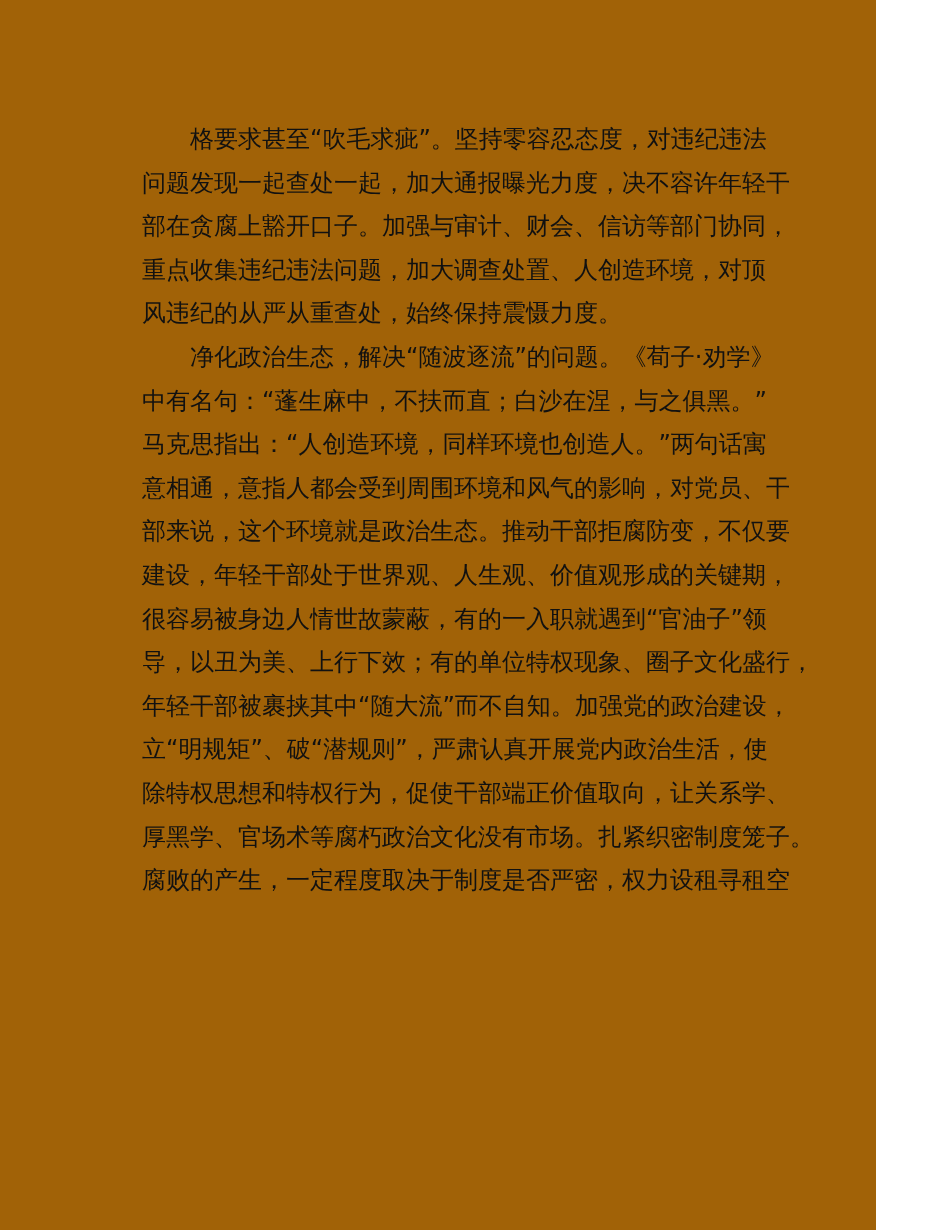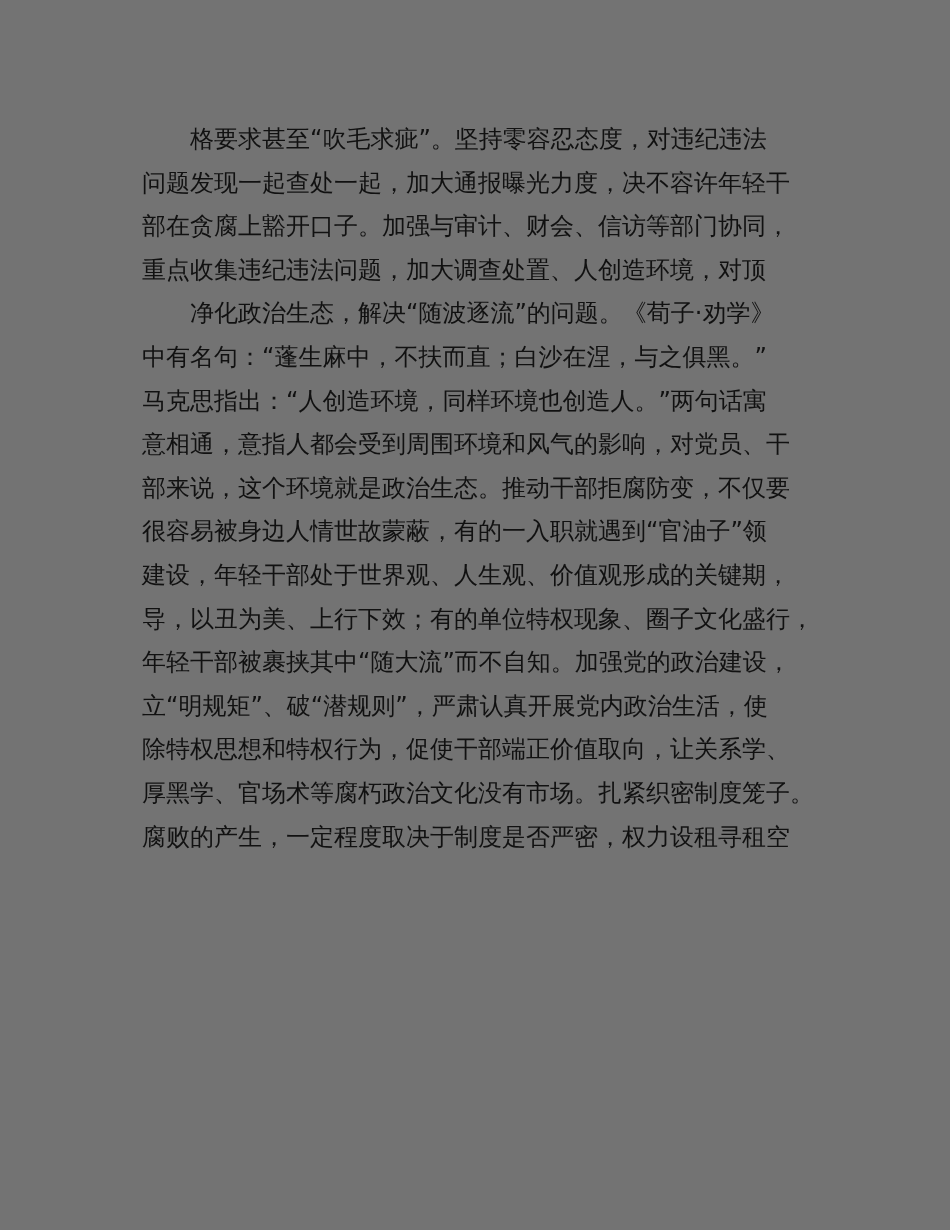--- a/index.html
+++ b/index.html
@@ -12,23 +12,23 @@
       height: 1230px;
       position: relative;
       overflow: hidden;
       font-family: "DejaVu Sans", "Liberation Sans", sans-serif;
       color: #111111;
     }
     .page {
       position: absolute;
       left: 0;
       top: 0;
-      width: 950px;
+      width: 876px;
       height: 1230px;
-      background: #737373;
+      background: #a16207;
     }
     .content {
       position: absolute;
       left: 142px;
       top: 118px;
       width: 690px;
     }
     .line {
       display: block;
       height: 43.6px;
@@ -45,30 +45,31 @@
 <body>
 
 <div class="page">
   <div class="content">
 
     <div>
       <span class="line indent">格要求甚至“吹毛求疵”。坚持零容忍态度，对违纪违法</span>
       <span class="line">问题发现一起查处一起，加大通报曝光力度，决不容许年轻干</span>
       <span class="line">部在贪腐上豁开口子。加强与审计、财会、信访等部门协同，</span>
       <span class="line">重点收集违纪违法问题，加大调查处置、人创造环境，对顶</span>
+      <span class="line">风违纪的从严从重查处，始终保持震慑力度。</span>
     </div>
 
     <div>
       <span class="line indent">净化政治生态，解决“随波逐流”的问题。《荀子·劝学》</span>
       <span class="line">中有名句：“蓬生麻中，不扶而直；白沙在涅，与之俱黑。”</span>
       <span class="line">马克思指出：“人创造环境，同样环境也创造人。”两句话寓</span>
       <span class="line">意相通，意指人都会受到周围环境和风气的影响，对党员、干</span>
       <span class="line">部来说，这个环境就是政治生态。推动干部拒腐防变，不仅要</span>
+      <span class="line">建设，年轻干部处于世界观、人生观、价值观形成的关键期，</span>
       <span class="line">很容易被身边人情世故蒙蔽，有的一入职就遇到“官油子”领</span>
-      <span class="line">建设，年轻干部处于世界观、人生观、价值观形成的关键期，</span>
       <span class="line">导，以丑为美、上行下效；有的单位特权现象、圈子文化盛行，</span>
       <span class="line">年轻干部被裹挟其中“随大流”而不自知。加强党的政治建设，</span>
       <span class="line">立“明规矩”、破“潜规则”，严肃认真开展党内政治生活，使</span>
       <span class="line">除特权思想和特权行为，促使干部端正价值取向，让关系学、</span>
       <span class="line">厚黑学、官场术等腐朽政治文化没有市场。扎紧织密制度笼子。</span>
       <span class="line">腐败的产生，一定程度取决于制度是否严密，权力设租寻租空</span>
     </div>
   </div>
 </div>
 

